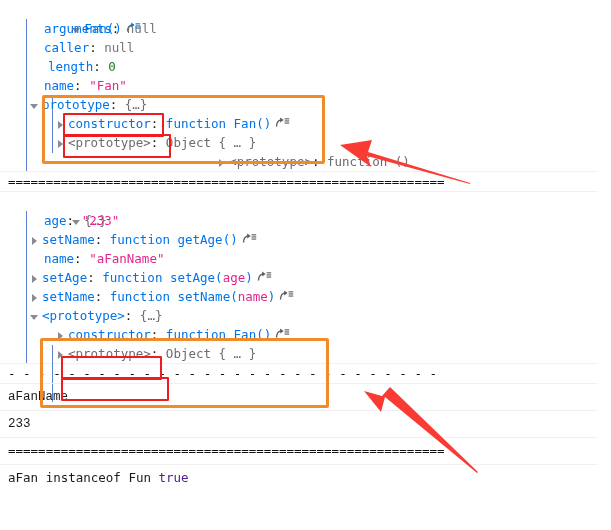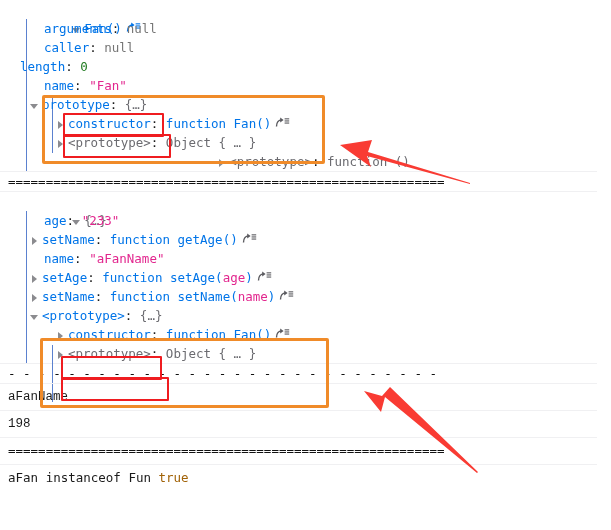--- a/index.html
+++ b/index.html
@@ -80,21 +80,21 @@
 
   
   .tok-prop      { color: #0074e8; }
   .tok-fnname    { color: #0074e8; }
   .tok-null      { color: #767676; }
   .tok-num       { color: #1e7a1e; }
   .tok-str       { color: #e2268e; }
   .tok-obj       { color: #6b6b70; }
   .tok-proto     { color: #6b6b70; }
   .tok-plain     { color: #1a1a1a; }
-  .tok-bool      { color: #a16207; }
+  .tok-bool      { color: #4c1d95; }
   .tok-arg       { color: #e2268e; }
 
   
   .jump {
     display: inline-block;
     width: 16px;
     height: 12px;
     position: relative;
     vertical-align: -1px;
     margin-left: 3px;
@@ -160,21 +160,21 @@
               <rect x="10.6" y="1.3" width="4.6" height="1.1" fill="#0074e8"></rect>
               <rect x="10.6" y="3.4" width="4.6" height="1.1" fill="#0074e8"></rect>
               <rect x="10.6" y="5.5" width="4.6" height="1.1" fill="#0074e8"></rect>
             </svg></span>
       </div>
 
       <div class="row" style="padding-left:44px;"><span class="tok-prop">arguments</span><span class="tok-plain">: </span><span class="tok-null">null</span></div>
 
       <div class="row" style="padding-left:44px;"><span class="tok-prop">caller</span><span class="tok-plain">: </span><span class="tok-null">null</span></div>
 
-      <div class="row" style="padding-left:20px;"><span class="tok-prop">length</span><span class="tok-plain">: </span><span class="tok-num">0</span></div>
+      <div class="row" style="padding-left:48px;"><span class="tok-prop">length</span><span class="tok-plain">: </span><span class="tok-num">0</span></div>
 
       <div class="row" style="padding-left:44px;"><span class="tok-prop">name</span><span class="tok-plain">: </span><span class="tok-str">"Fan"</span></div>
 
       <div class="row" style="padding-left:30px;"><span class="twisty open"></span><span class="tok-prop">prototype</span><span class="tok-plain">: </span><span class="tok-obj">{…}</span></div>
 
       <div class="row" style="padding-left:56px;"><span class="twisty"></span><span class="tok-prop">constructor</span><span class="tok-plain">: </span><span class="tok-fnname">function Fan()</span><span class="jump"><svg width="16" height="12" viewBox="0 0 16 12">
               <path d="M2.5 9.5 C2.5 4.5 5 3 7.5 3" stroke="#5a5a5f" stroke-width="1.4" fill="none"></path>
               <path d="M6.2 0.4 L9.6 3 L6.2 5.6 Z" fill="#5a5a5f"></path>
               <rect x="10.6" y="1.3" width="4.6" height="1.1" fill="#5a5a5f"></rect>
               <rect x="10.6" y="3.4" width="4.6" height="1.1" fill="#5a5a5f"></rect>
@@ -245,21 +245,21 @@
 
   <div class="msg">
     <div class="sep-row">- - - - - - - - - - - - - - - - - - - - - - - - - - - - -</div>
   </div>
 
   <div class="msg">
     <div class="plain-row">aFanName</div>
   </div>
 
   <div class="msg">
-    <div class="plain-row">198</div>
+    <div class="plain-row">233</div>
   </div>
 
   <div class="msg">
     <div class="sep-row" style="height:26px;line-height:26px;">==========================================================</div>
   </div>
 
   <div class="msg" style="border-bottom:none;">
     <div class="row" style="height:26px;line-height:26px;padding-left:8px;"><span class="tok-plain">aFan instanceof Fun</span><span class="tok-plain"> </span><span class="tok-bool">true</span></div>
   </div>
 

